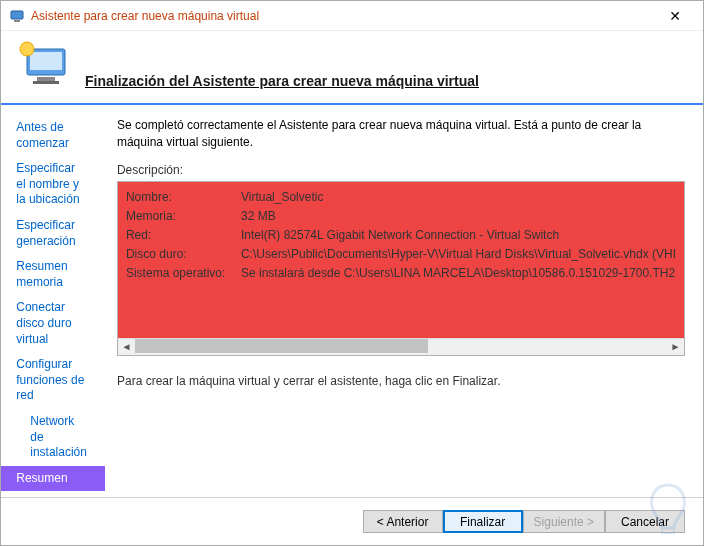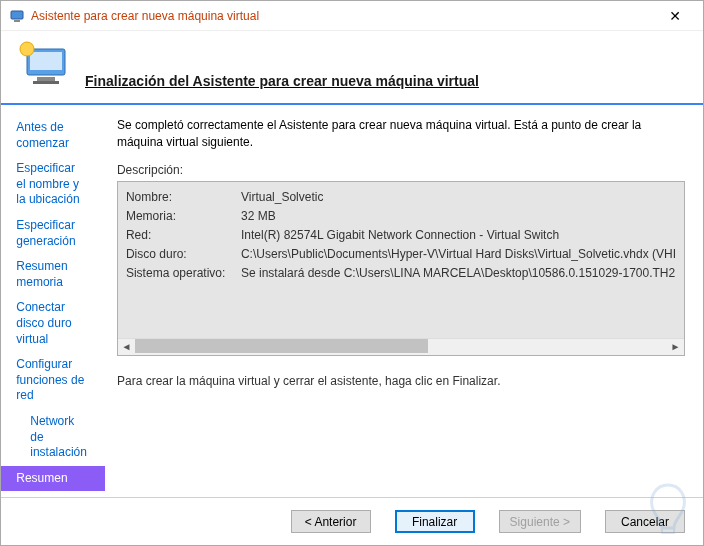--- a/index.html
+++ b/index.html
@@ -102,21 +102,21 @@
     line-height: 1.4;
     margin-bottom: 12px;
   }
   .desc-label {
     font-size: 12px;
     margin-bottom: 4px;
     color: #333;
   }
   .desc-box {
     border: 1px solid #b0b0b0;
-    background: #e5e5e5;
+    background: #ef4444;
     flex: 0 0 auto;
     height: 175px;
     display: flex;
     flex-direction: column;
   }
   .desc-table {
     flex: 1;
     overflow: hidden;
     padding: 6px 8px;
     font-size: 12px;
@@ -168,21 +168,21 @@
   .footer-note {
     margin-top: 18px;
     font-size: 12px;
     color: #333;
   }
   .buttons {
     border-top: 1px solid #d0d0d0;
     padding: 12px 18px;
     display: flex;
     justify-content: flex-end;
-    gap: 24px;
+    gap: 0;
   }
   .btn {
     min-width: 80px;
     height: 23px;
     border: 1px solid #adadad;
     background: #e1e1e1;
     font-size: 12px;
     cursor: pointer;
     padding: 0 10px;
   }

